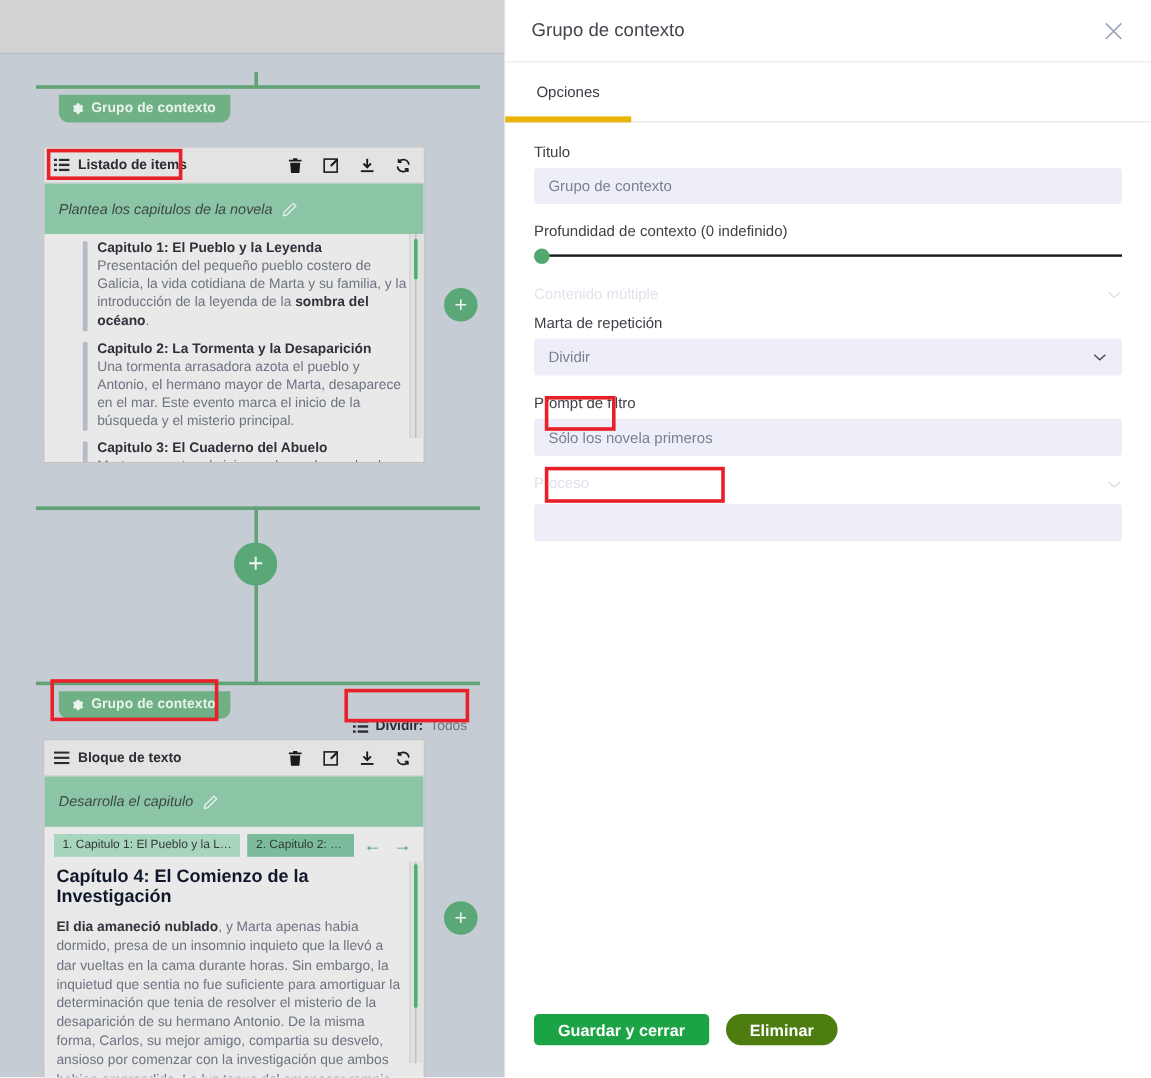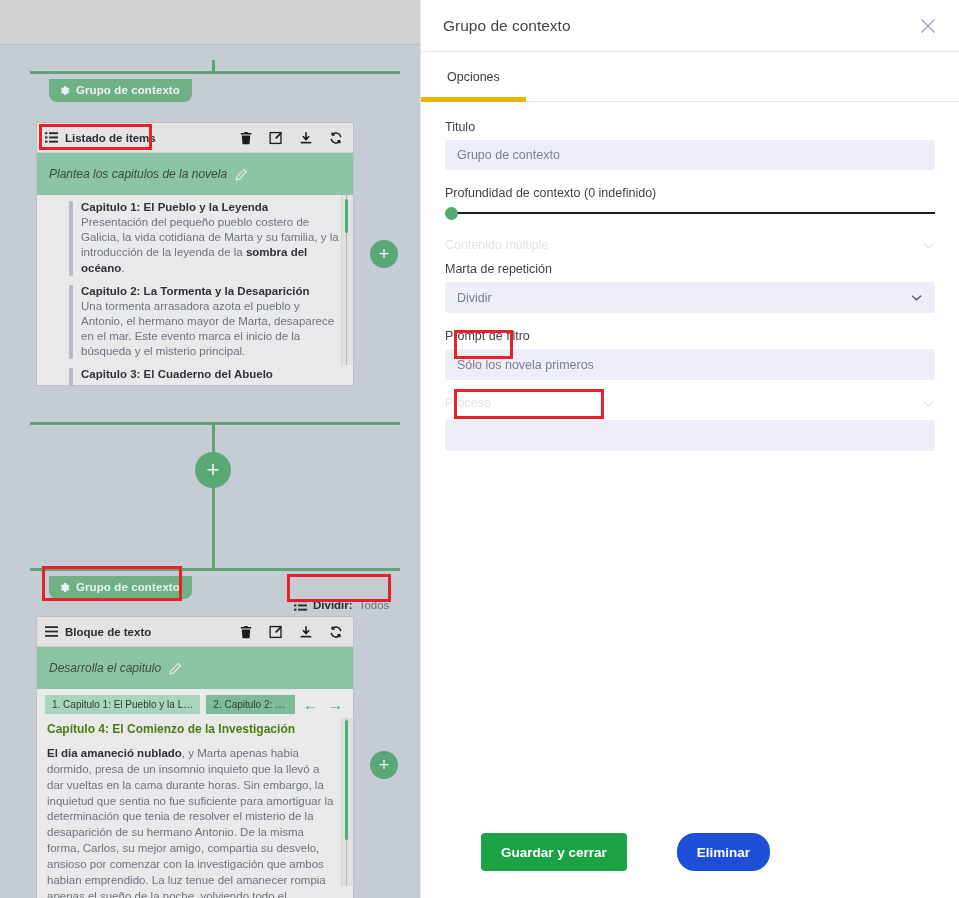--- a/index.html
+++ b/index.html
@@ -110,21 +110,21 @@
   .chip {
     font-size: 10px; color: #2f3d36; padding: 4px 7px;
     white-space: nowrap; overflow: hidden; text-overflow: ellipsis;
   }
   .chip.a { background: #a9d4bd; max-width: 183px; }
   .chip.b { background: #7cbb9c; max-width: 97px; }
   .arrow-btn { color: #4f9a72; font-size: 15px; line-height: 1; padding: 0 2px; }
 
   
   .tb-wrap { padding: 4px 18px 0 10px; }
-  .tb-title { font-size: 12px; font-weight: bold; color: #4d7c0f; margin-bottom: 10px; }
+  .tb-title { font-size: 15px; font-weight: bold; color: #0f172a; margin-bottom: 10px; }
   .tb-para { font-size: 11.5px; color: #6d7380; line-height: 1.38; }
   .tb-para b { color: #31313c; }
 
   
   .panel {
     position: absolute; left: 420px; top: 0; width: 539px; height: 898px;
     background: #ffffff; border-left: 1px solid #e3e3e8;
   }
   .panel-head {
     height: 52px; display: flex; align-items: center;
@@ -165,26 +165,25 @@
     position: absolute; left: 10px; right: 0; top: 6px; height: 2px; background: #1a1a1a;
   }
   .slider .knob {
     position: absolute; left: 0; top: 1px; width: 13px; height: 13px;
     border-radius: 50%; background: #53a870;
   }
 
   .footer { position: absolute; left: 24px; bottom: 27px; display: flex; gap: 14px; }
   .btn {
     border-radius: 4px; color: #ffffff; font-size: 13.5px; font-weight: bold;
-    padding: 0 20px; height: 38px; display: flex; align-items: center; justify-content: center;
+    padding: 0 20px; height: 26px; display: flex; align-items: center; justify-content: center;
     white-space: nowrap;
-    margin-left: 36px;
   }
   .btn.save { background: #1ba345; }
-  .btn.delete { background: #1d4ed8; border-radius: 18px; }
+  .btn.delete { background: #4d7c0f; border-radius: 18px; }
 </style>
 </head>
 <body>
 
 <div id="root">
 
   <div class="canvas">
     <div class="canvas-topstrip"></div>
 
     <div class="vline" style="left:212px; top:60px; height:12px;"></div>

